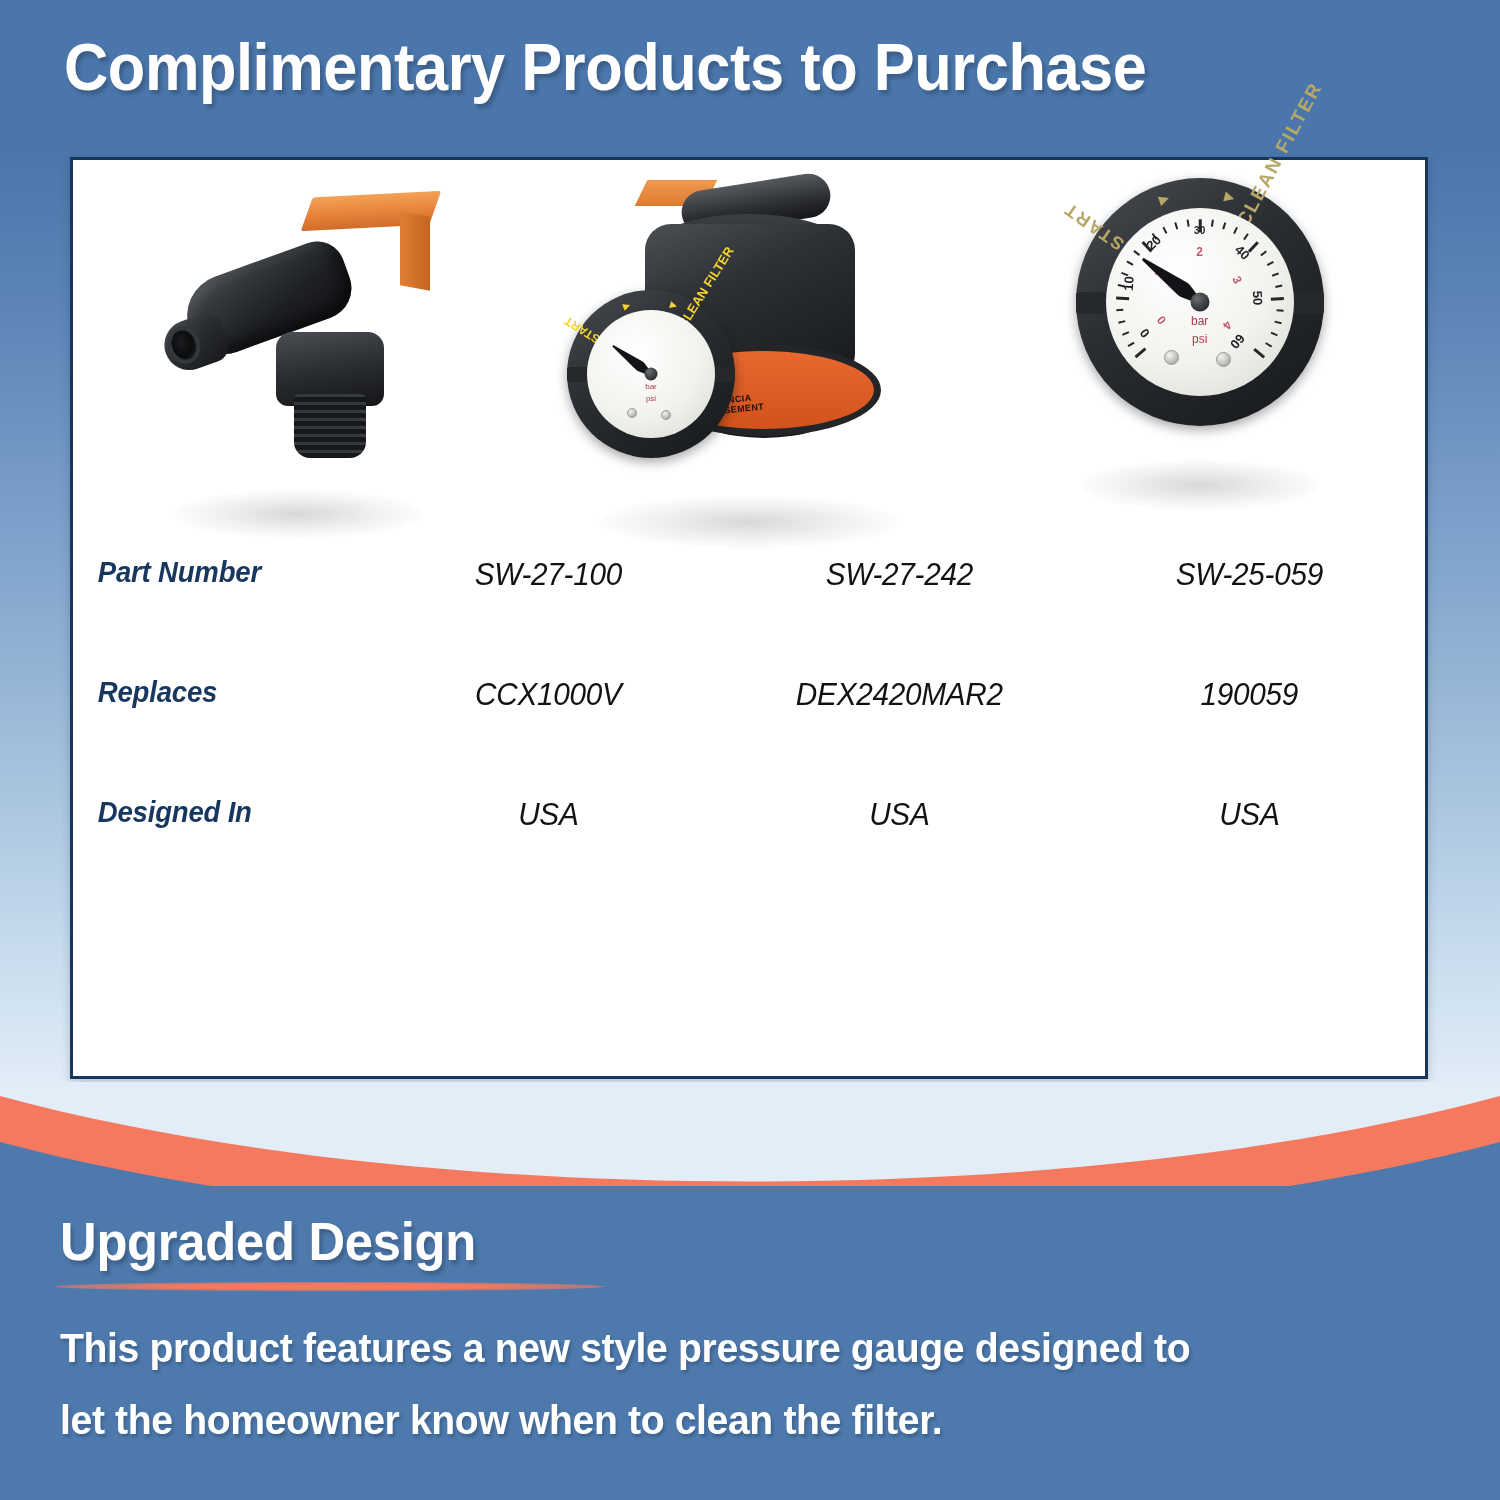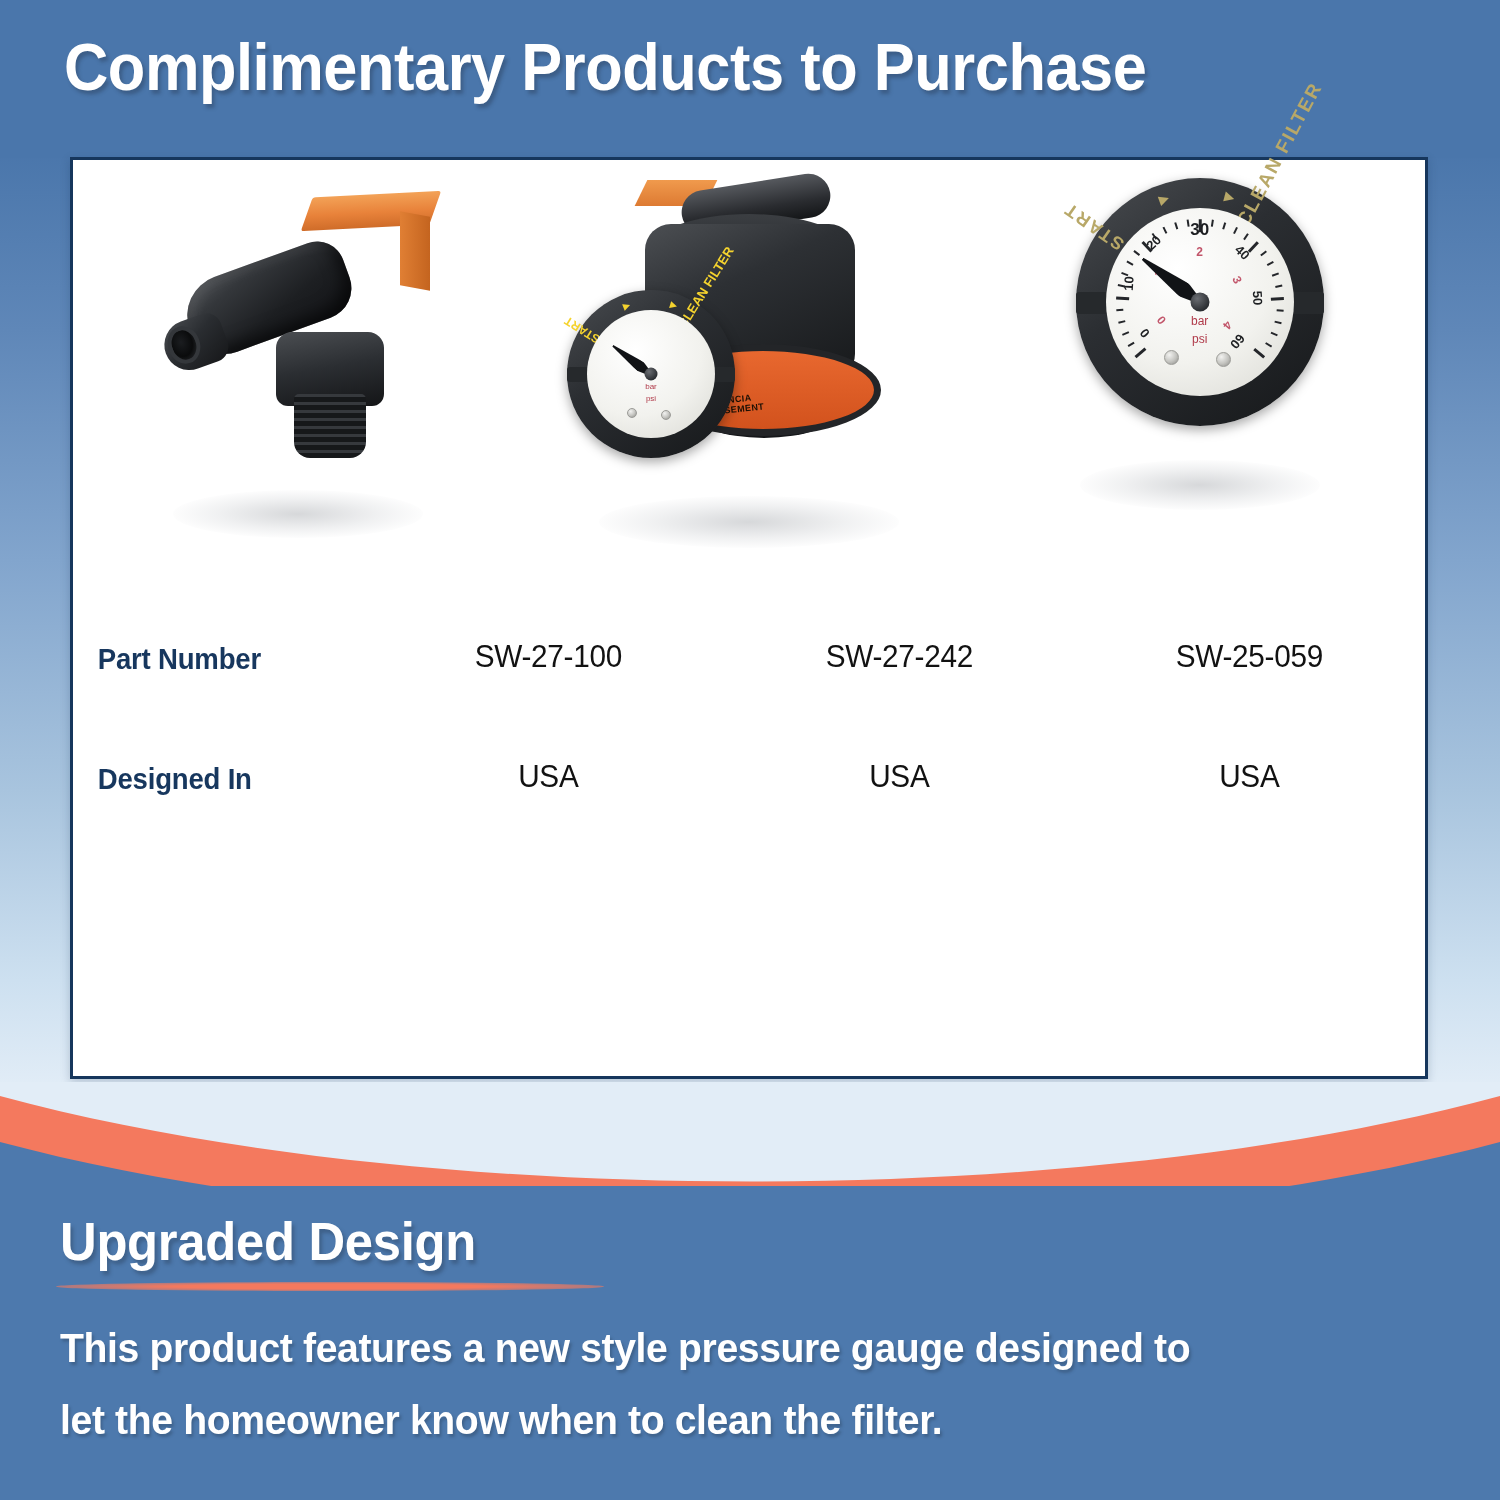--- a/index.html
+++ b/index.html
@@ -292,22 +292,23 @@
 
   
   #spec-table {
     position: absolute;
     left: 0;
     top: 396px;
     width: 100%;
   }
   .spec-row {
     display: flex;
-    align-items: flex-end;
+    align-items: flex-start;
     height: 120px;
+    font-style: italic;
   }
   .spec-label {
     width: 300px;
     padding-left: 26px;
     font-size: 29px;
     font-weight: bold;
     color: #17375e;
     letter-spacing: -0.2px;
     transform: scaleX(0.95);
     transform-origin: left center;
@@ -489,21 +490,21 @@
                   <div style="position: absolute; left: 50%; top: 50%; transform: translate(-55.1552px, 46.2807px) translate(-50%, -50%);">
                     <div class="scale-num" style="font-size: 13px; color: rgb(29, 31, 34); transform: rotate(230deg); position: relative; left: 0px; top: 0px;">0</div>
                   </div>
                   <div style="position: absolute; left: 50%; top: 50%; transform: translate(-71.8782px, -4.18643px) translate(-50%, -50%);">
                     <div class="scale-num" style="font-size: 13px; color: rgb(29, 31, 34); transform: rotate(273.333deg); position: relative; left: 0px; top: 0px;">10</div>
                   </div>
                   <div style="position: absolute; left: 50%; top: 50%; transform: translate(-49.4094px, -52.3709px) translate(-50%, -50%);">
                     <div class="scale-num" style="font-size: 13px; color: rgb(29, 31, 34); transform: rotate(316.667deg); position: relative; left: 0px; top: 0px;">20</div>
                   </div>
                   <div style="position: absolute; left: 50%; top: 50%; transform: translate(-1.32262e-14px, -72px) translate(-50%, -50%);">
-                    <div class="scale-num" style="font-size: 17px; color: rgb(29, 31, 34); transform: rotate(360deg); position: relative; left: 0px; top: 0px;">30</div>
+                    <div class="scale-num" style="font-size: 10px; color: rgb(29, 31, 34); transform: rotate(360deg); position: relative; left: 0px; top: 0px;">30</div>
                   </div>
                   <div style="position: absolute; left: 50%; top: 50%; transform: translate(49.4094px, -52.3709px) translate(-50%, -50%);">
                     <div class="scale-num" style="font-size: 13px; color: rgb(29, 31, 34); transform: rotate(403.333deg); position: relative; left: 0px; top: 0px;">40</div>
                   </div>
                   <div style="position: absolute; left: 50%; top: 50%; transform: translate(71.8782px, -4.18643px) translate(-50%, -50%);">
                     <div class="scale-num" style="font-size: 13px; color: rgb(29, 31, 34); transform: rotate(446.667deg); position: relative; left: 0px; top: 0px;">50</div>
                   </div>
                   <div style="position: absolute; left: 50%; top: 50%; transform: translate(55.1552px, 46.2807px) translate(-50%, -50%);">
                     <div class="scale-num" style="font-size: 13px; color: rgb(29, 31, 34); transform: rotate(490deg); position: relative; left: 0px; top: 0px;">60</div>
                   </div>
@@ -539,20 +540,26 @@
     </div>
 
     <div id="spec-table">
       <div class="spec-row">
         <div class="spec-label">Part Number</div>
         <div class="spec-value">SW-27-100</div>
         <div class="spec-value">SW-27-242</div>
         <div class="spec-value">SW-25-059</div>
       </div>
       <div class="spec-row">
+        <div class="spec-label">Replaces</div>
+        <div class="spec-value">CCX1000V</div>
+        <div class="spec-value">DEX2420MAR2</div>
+        <div class="spec-value">190059</div>
+      </div>
+      <div class="spec-row">
         <div class="spec-label">Designed In</div>
         <div class="spec-value">USA</div>
         <div class="spec-value">USA</div>
         <div class="spec-value">USA</div>
       </div>
     </div>
   </div>
 
   <div id="divider">
     <svg width="1500" height="128" viewBox="0 0 1500 128" preserveAspectRatio="none">

